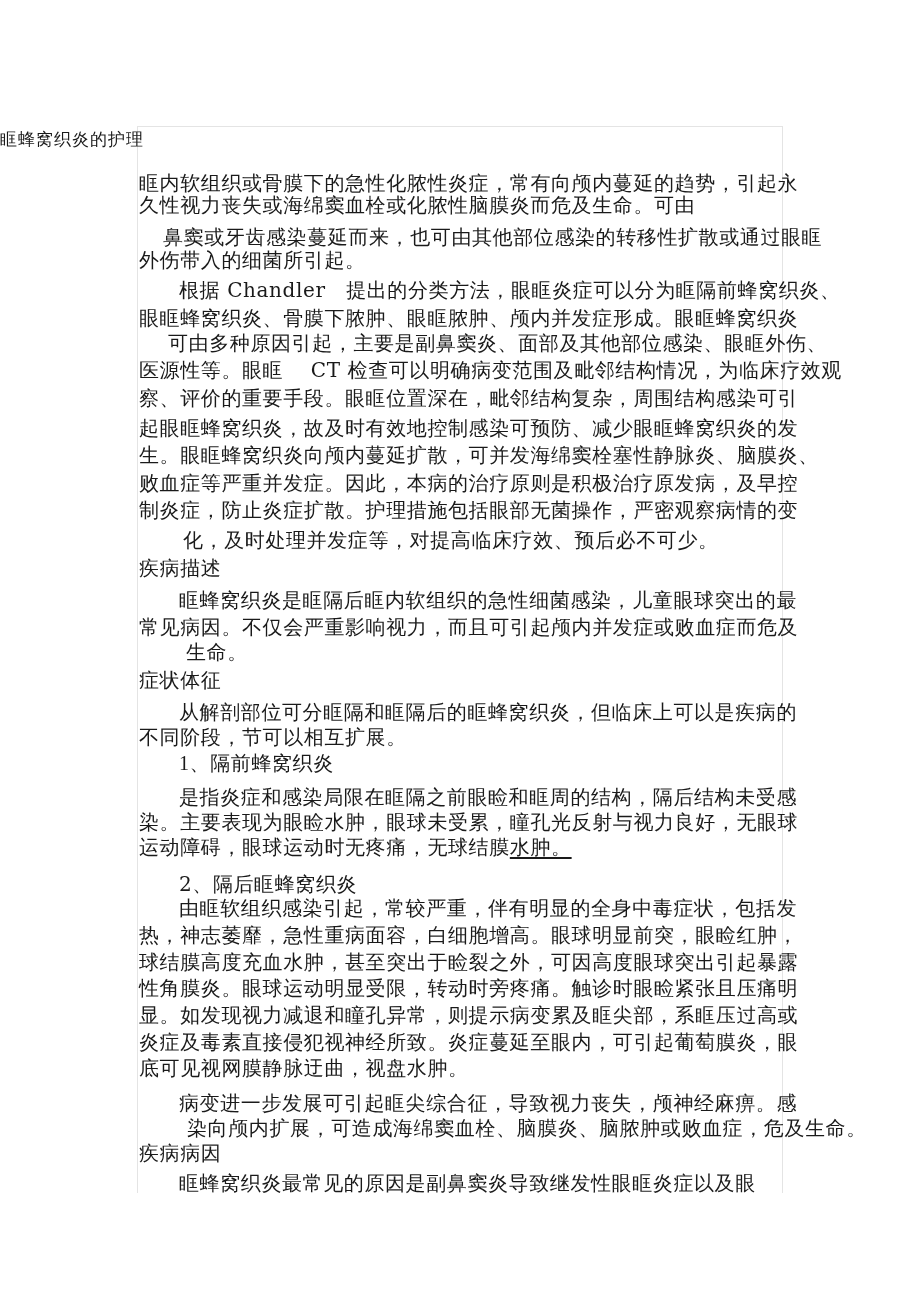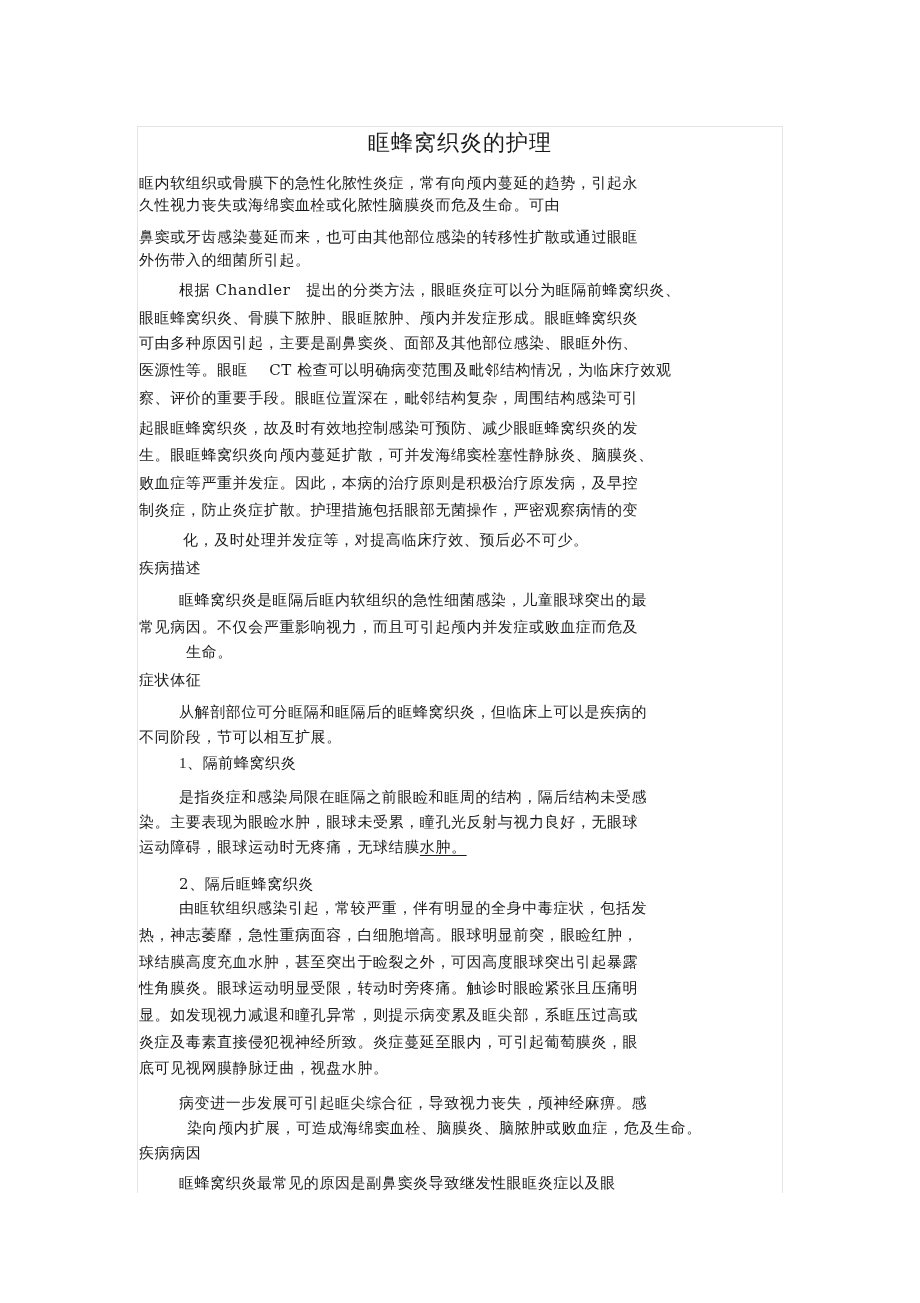--- a/index.html
+++ b/index.html
@@ -1,39 +1,39 @@
 <!DOCTYPE html>
 <html><head>
 <meta charset="utf-8">
 <style>
   html, body { margin:0; padding:0; background:#ffffff; }
   body { width:920px; height:1303px; position:relative; overflow:hidden;
          font-family:"DejaVu Serif", "Liberation Serif", serif; color:#1a1a1a; }
   .page-frame { position:absolute; left:137px; top:126px; width:644px; height:1066px;
                 border-left:1px solid #e4e4e4; border-top:1px solid #e4e4e4; border-right:1px solid #e4e4e4; }
-  .line { position:absolute; left:139px; white-space:nowrap; font-size:15px; line-height:20px; letter-spacing:0.6px; }
-  .title { position:absolute; left:0; width:920px; text-align:center; top:128px; font-size:22px; letter-spacing:1px; }
+  .line { position:absolute; left:139px; white-space:nowrap; font-size:20px; line-height:20px; letter-spacing:0.6px; }
+  .title { position:absolute; left:0; width:920px; text-align:left; top:128px; font-size:17px; letter-spacing:1px; }
   .ind { padding-left:40px; }
   .ul { text-decoration:underline; text-underline-offset:3px; }
 </style>
 </head>
 <body>
 
 <div class="page-frame"></div>
 
 <div class="title">眶蜂窝织炎的护理</div>
 
 <div id="body-lines">
     <div class="line" style="top: 173px;">眶内软组织或骨膜下的急性化脓性炎症，常有向颅内蔓延的趋势，引起永</div>
     <div class="line" style="top: 195px;">久性视力丧失或海绵窦血栓或化脓性脑膜炎而危及生命。可由</div>
-    <div class="line" style="top: 227px;">鼻窦或牙齿感染蔓延而来，也可由其他部位感染的转移性扩散或通过眼眶</div>
+    <div class="line" style="top: 227px; padding-left: 24px;">鼻窦或牙齿感染蔓延而来，也可由其他部位感染的转移性扩散或通过眼眶</div>
     <div class="line" style="top: 250px;">外伤带入的细菌所引起。</div>
     <div class="line ind" style="top: 280px; text-align: center;">根据 Chandler　提出的分类方法，眼眶炎症可以分为眶隔前蜂窝织炎、</div>
     <div class="line" style="top: 308px;">眼眶蜂窝织炎、骨膜下脓肿、眼眶脓肿、颅内并发症形成。眼眶蜂窝织炎</div>
-    <div class="line" style="top: 333px;">可由多种原因引起，主要是副鼻窦炎、面部及其他部位感染、眼眶外伤、</div>
+    <div class="line" style="top: 333px; padding-left: 29px;">可由多种原因引起，主要是副鼻窦炎、面部及其他部位感染、眼眶外伤、</div>
     <div class="line" style="top: 360px;">医源性等。眼眶　 CT 检查可以明确病变范围及毗邻结构情况，为临床疗效观</div>
     <div class="line" style="top: 388px;">察、评价的重要手段。眼眶位置深在，毗邻结构复杂，周围结构感染可引</div>
     <div class="line" style="top: 418px;">起眼眶蜂窝织炎，故及时有效地控制感染可预防、减少眼眶蜂窝织炎的发</div>
     <div class="line" style="top: 445px;">生。眼眶蜂窝织炎向颅内蔓延扩散，可并发海绵窦栓塞性静脉炎、脑膜炎、</div>
     <div class="line" style="top: 473px;">败血症等严重并发症。因此，本病的治疗原则是积极治疗原发病，及早控</div>
     <div class="line" style="top: 500px;">制炎症，防止炎症扩散。护理措施包括眼部无菌操作，严密观察病情的变</div>
     <div class="line" style="top: 530px; margin-left: 44px;">化，及时处理并发症等，对提高临床疗效、预后必不可少。</div>
     <div class="line" style="top: 558px;">疾病描述</div>
     <div class="line ind" style="top: 590px;">眶蜂窝织炎是眶隔后眶内软组织的急性细菌感染，儿童眼球突出的最</div>
     <div class="line" style="top: 617px;">常见病因。不仅会严重影响视力，而且可引起颅内并发症或败血症而危及</div>

